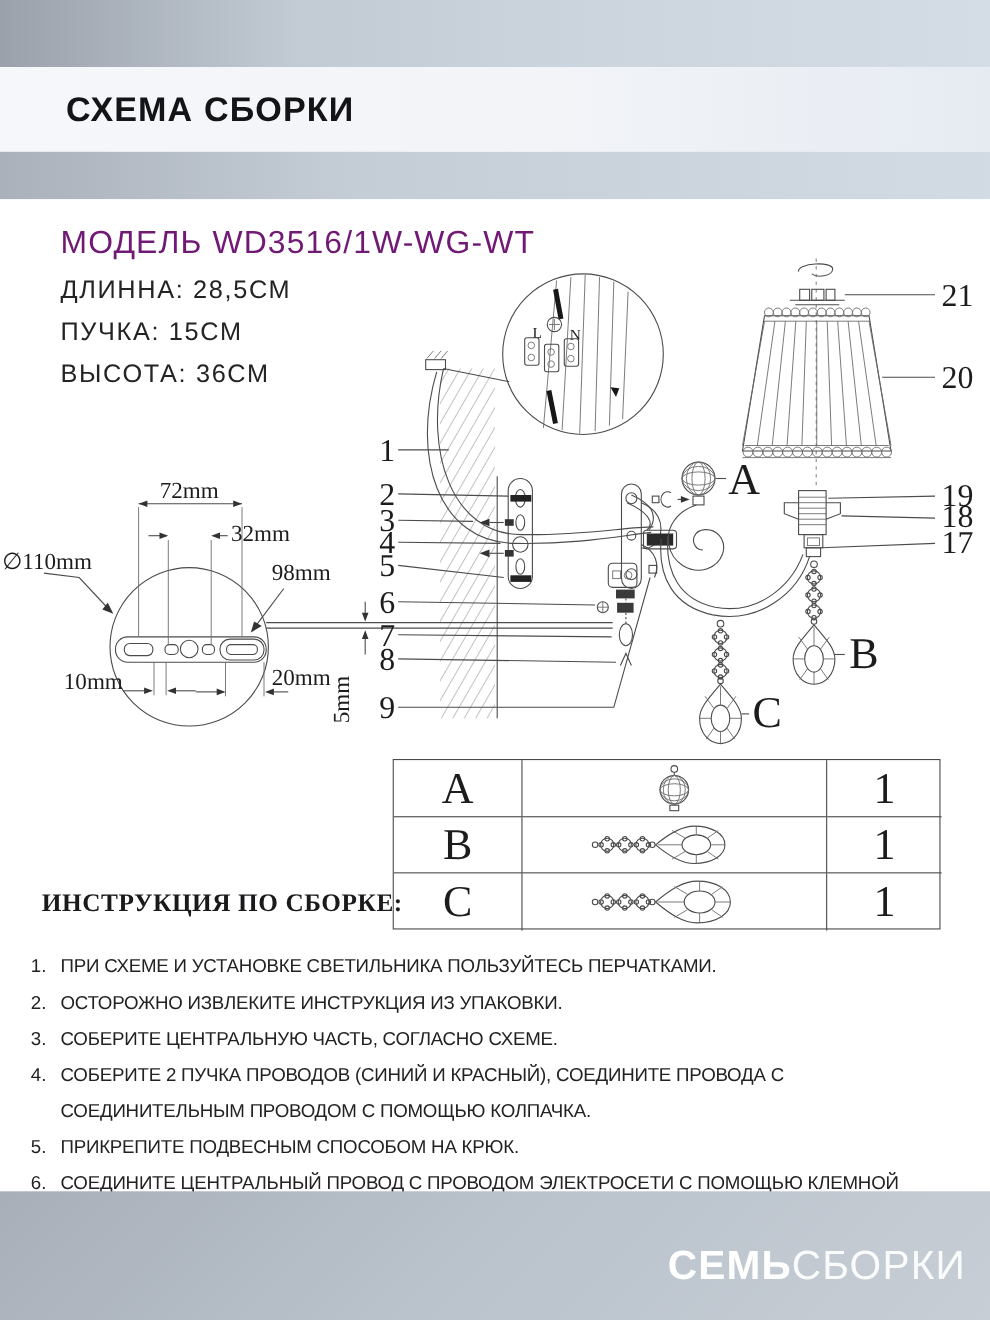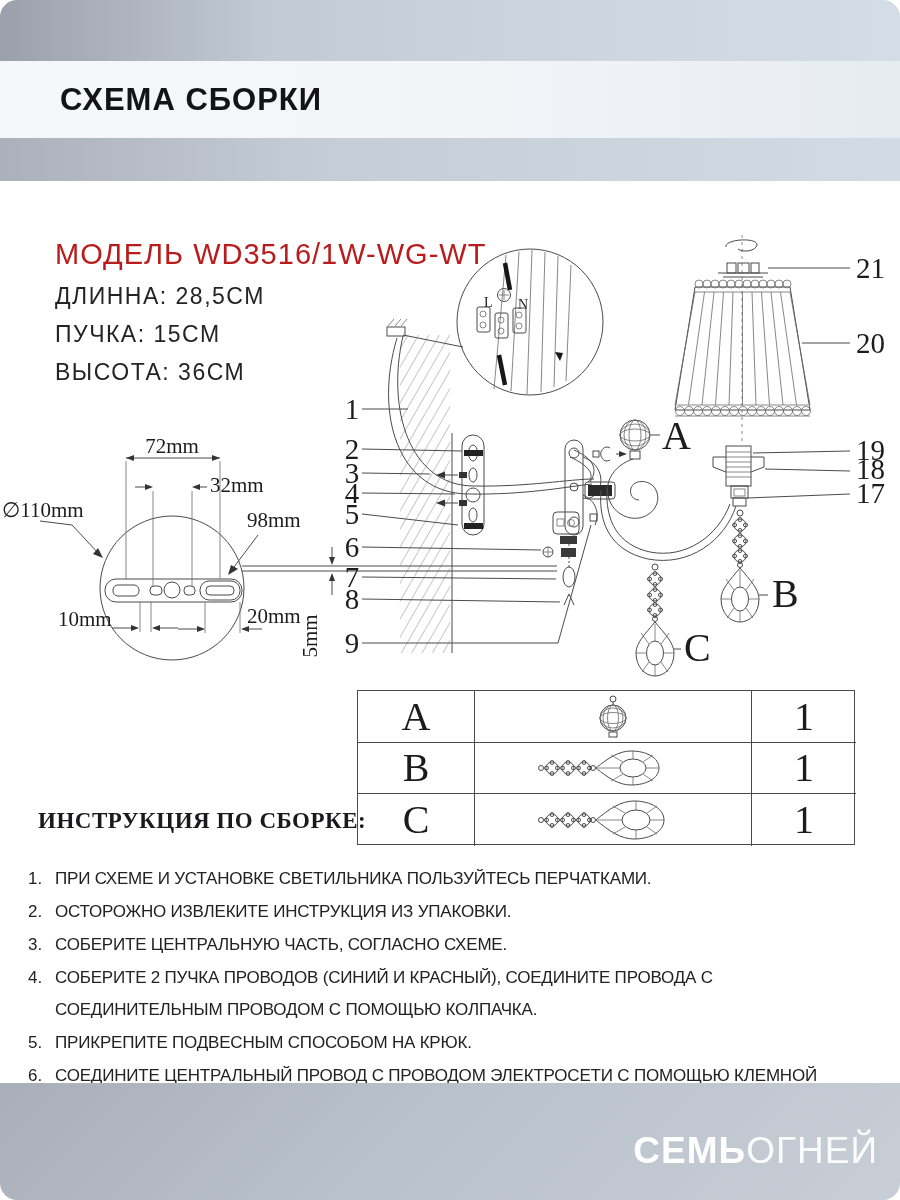--- a/index.html
+++ b/index.html
@@ -1,19 +1,19 @@
 <!DOCTYPE html>
 <html><head>
 <meta charset="utf-8">
 <style>
   * { margin:0; padding:0; box-sizing:border-box; }
   html,body { background:#ffffff; }
   .page {
     position:relative; width:900px; height:1200px; overflow:hidden;
-    background:#ffffff; font-family:"Liberation Sans", sans-serif; color:#1d1d1f;border-radius:17px;
+    background:#ffffff; font-family:"Liberation Sans", sans-serif; color:#1d1d1f;
   }
   
   .band-top {
     position:absolute; left:0; top:0; width:900px; height:61px;
     background:linear-gradient(90deg,#9aa1aa 0%,#c2cad4 30%,#ccd4de 60%,#d4dce5 100%);
   }
   .band-title {
     position:absolute; left:0; top:61px; width:900px; height:77px;
     background:linear-gradient(90deg,#f5f7fa 0%,#f2f4f8 55%,#e6ebf2 100%);
     display:flex; align-items:center; padding-left:60px;
@@ -31,21 +31,21 @@
   }
   .brand {
     position:absolute; right:22px; top:47px; font-size:37px; letter-spacing:1px;
     color:#ffffff; white-space:nowrap;
   }
   .brand b { font-weight:bold;margin-left:10px; }
   .brand span { font-weight:normal; opacity:.93; }
 
   
   .model { position:absolute; left:55px; top:205px; }
-  .model .mtitle { font-size:29px; letter-spacing:1px; color:#b91c1c; margin-bottom:12px;margin-top:33px; }
+  .model .mtitle { font-size:29px; letter-spacing:1px; color:#701a75; margin-bottom:12px; }
   .model .mline  { font-size:23px; letter-spacing:1.5px; color:#242426; margin-bottom:11px; }
 
   
   .drawing { position:absolute; left:0; top:195px; width:900px; height:670px; }
   .dnum  { font-family:"Liberation Serif","DejaVu Serif",serif; fill:#1c1c1c; }
   .dline { stroke:#4b4b4b; stroke-width:1; fill:none; }
   .dthin { stroke:#6a6a6a; stroke-width:0.8; fill:none; }
 
   
   .parts {
@@ -584,17 +584,17 @@
       <span class="instr-text">ПРИКРЕПИТЕ ПОДВЕСНЫМ СПОСОБОМ  НА КРЮК.</span>
     </div>
     <div class="instr-item">
       <span class="instr-num">6.</span>
       <span class="instr-text">СОЕДИНИТЕ ЦЕНТРАЛЬНЫЙ ПРОВОД С ПРОВОДОМ ЭЛЕКТРОСЕТИ С ПОМОЩЬЮ КЛЕМНОЙ КОЛОДКИ.</span>
     </div>
   </div>
 
   <div class="band-bottom">
     <div class="brand">
-      <b>СЕМЬ</b><span>ОГНЕЙ</span>
+      <b>СЕМЬ</b><span>СБОРКИ</span>
     </div>
   </div>
 
 </div>
 
 </body></html>

